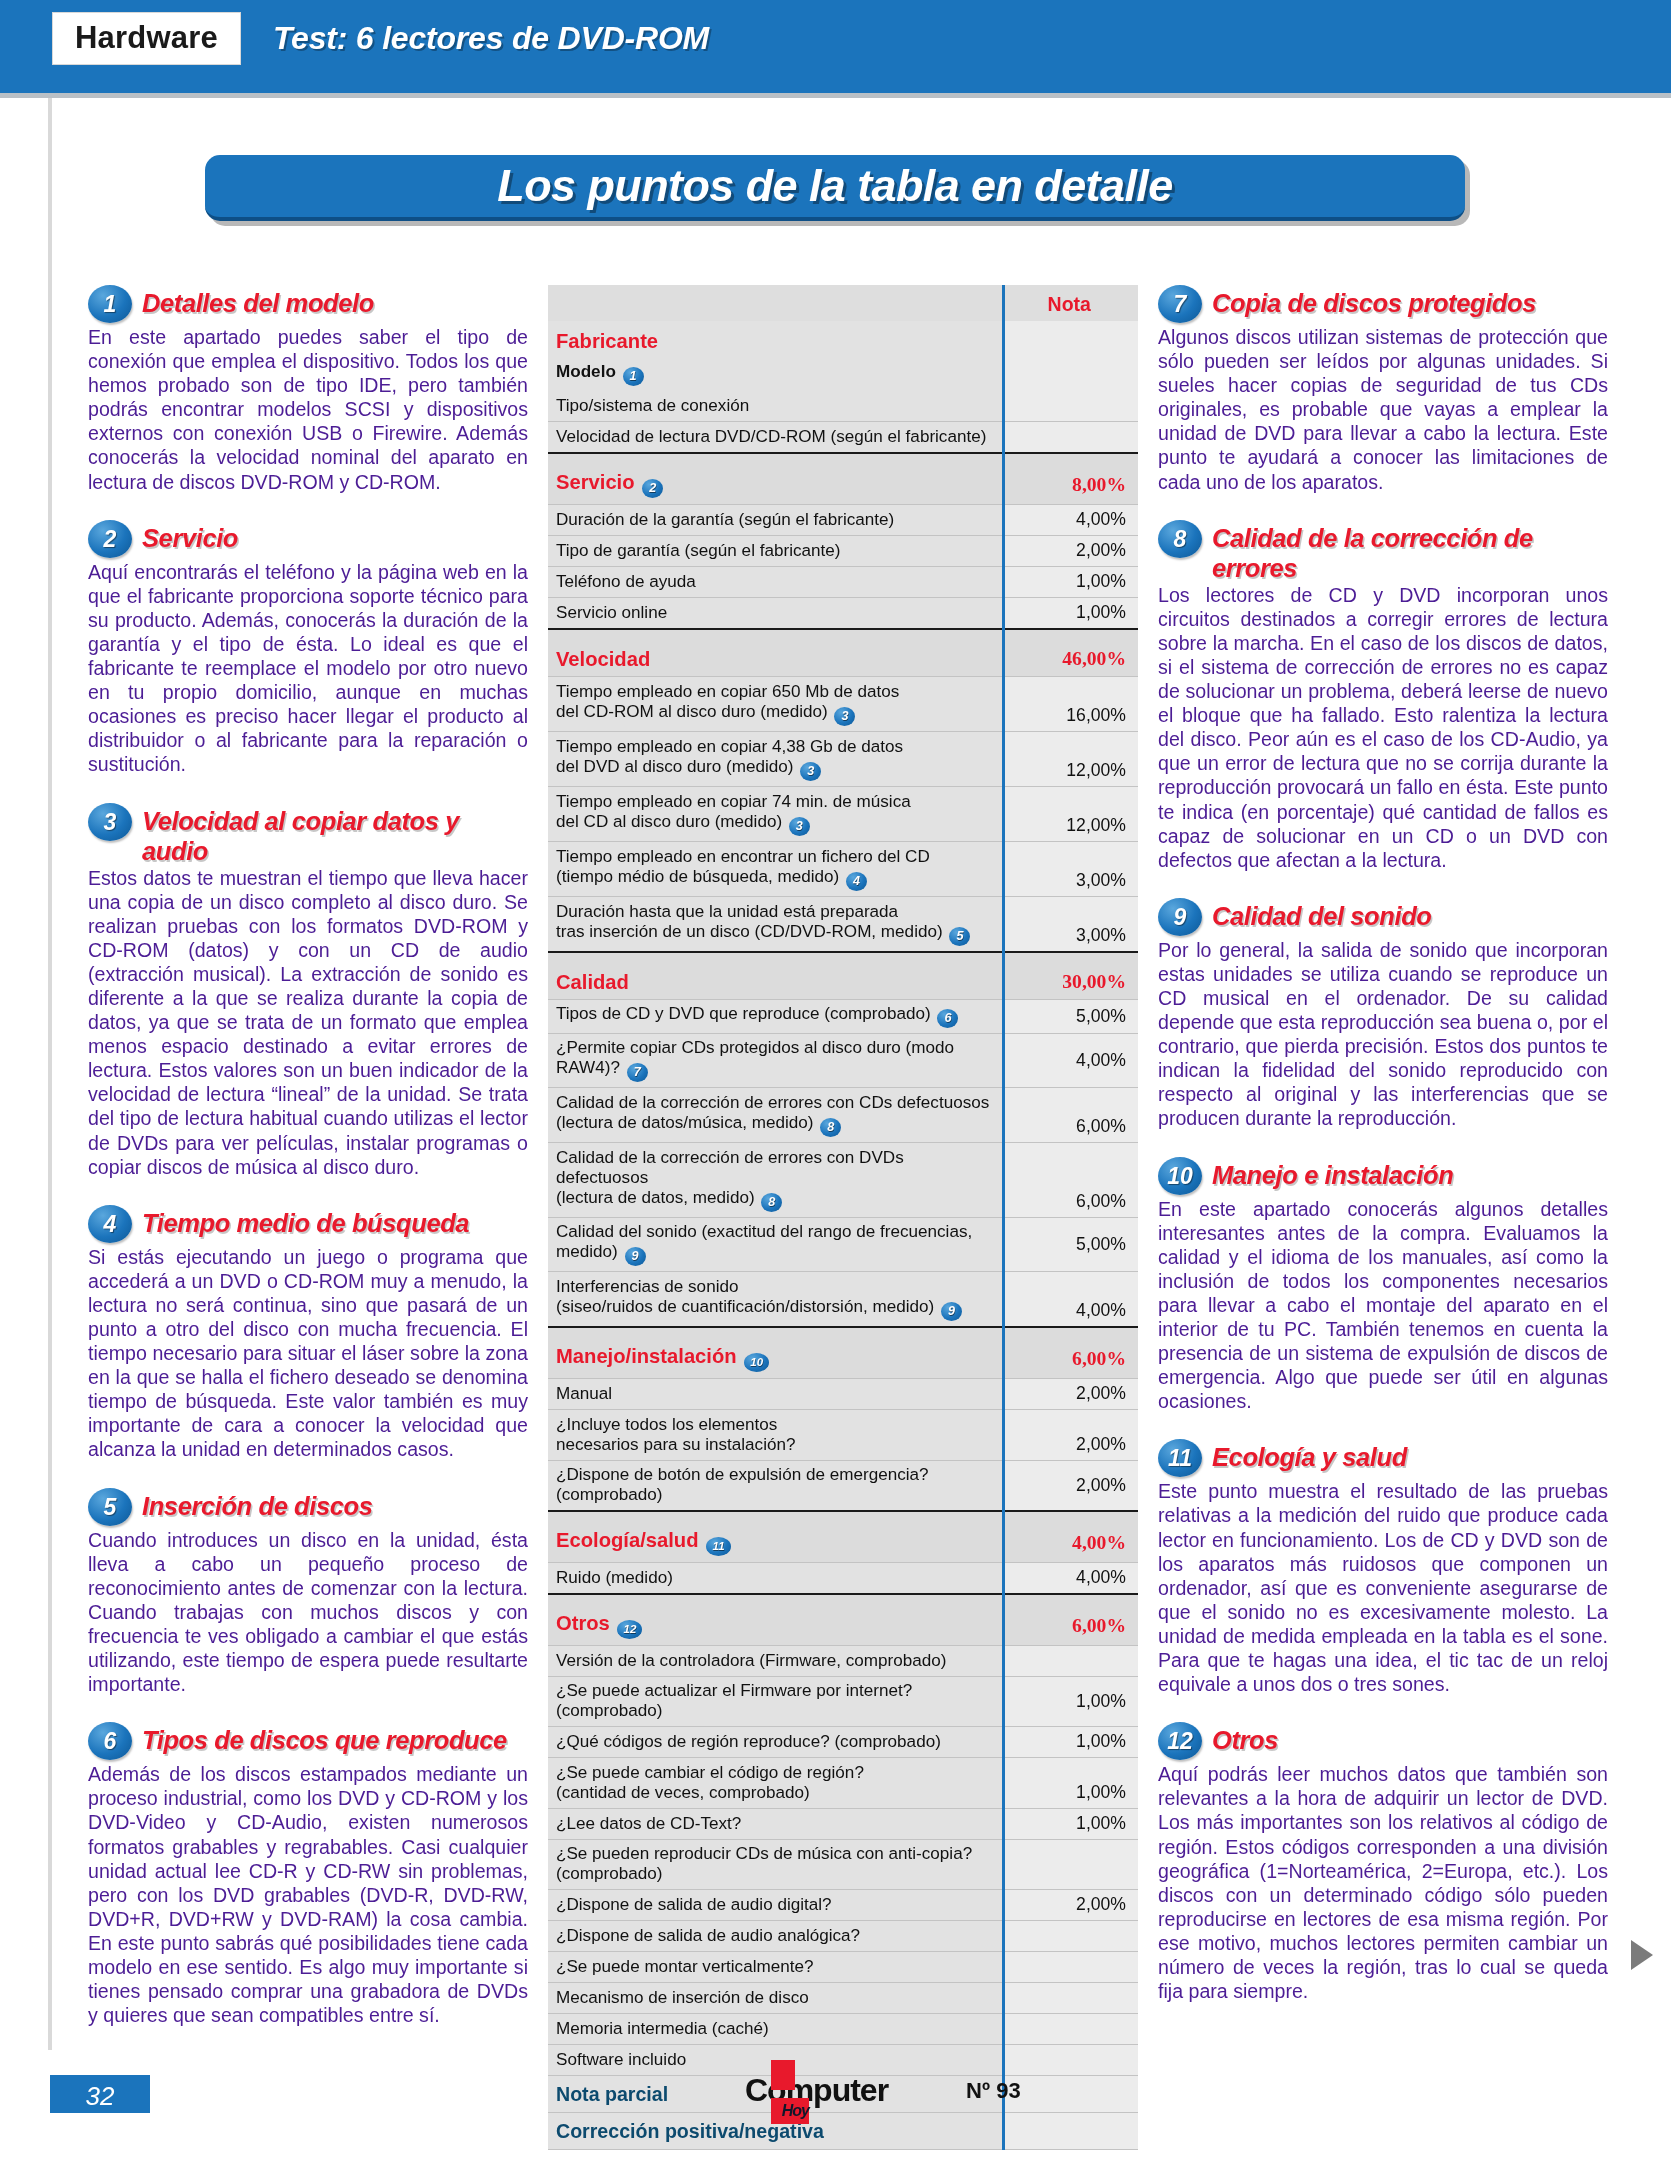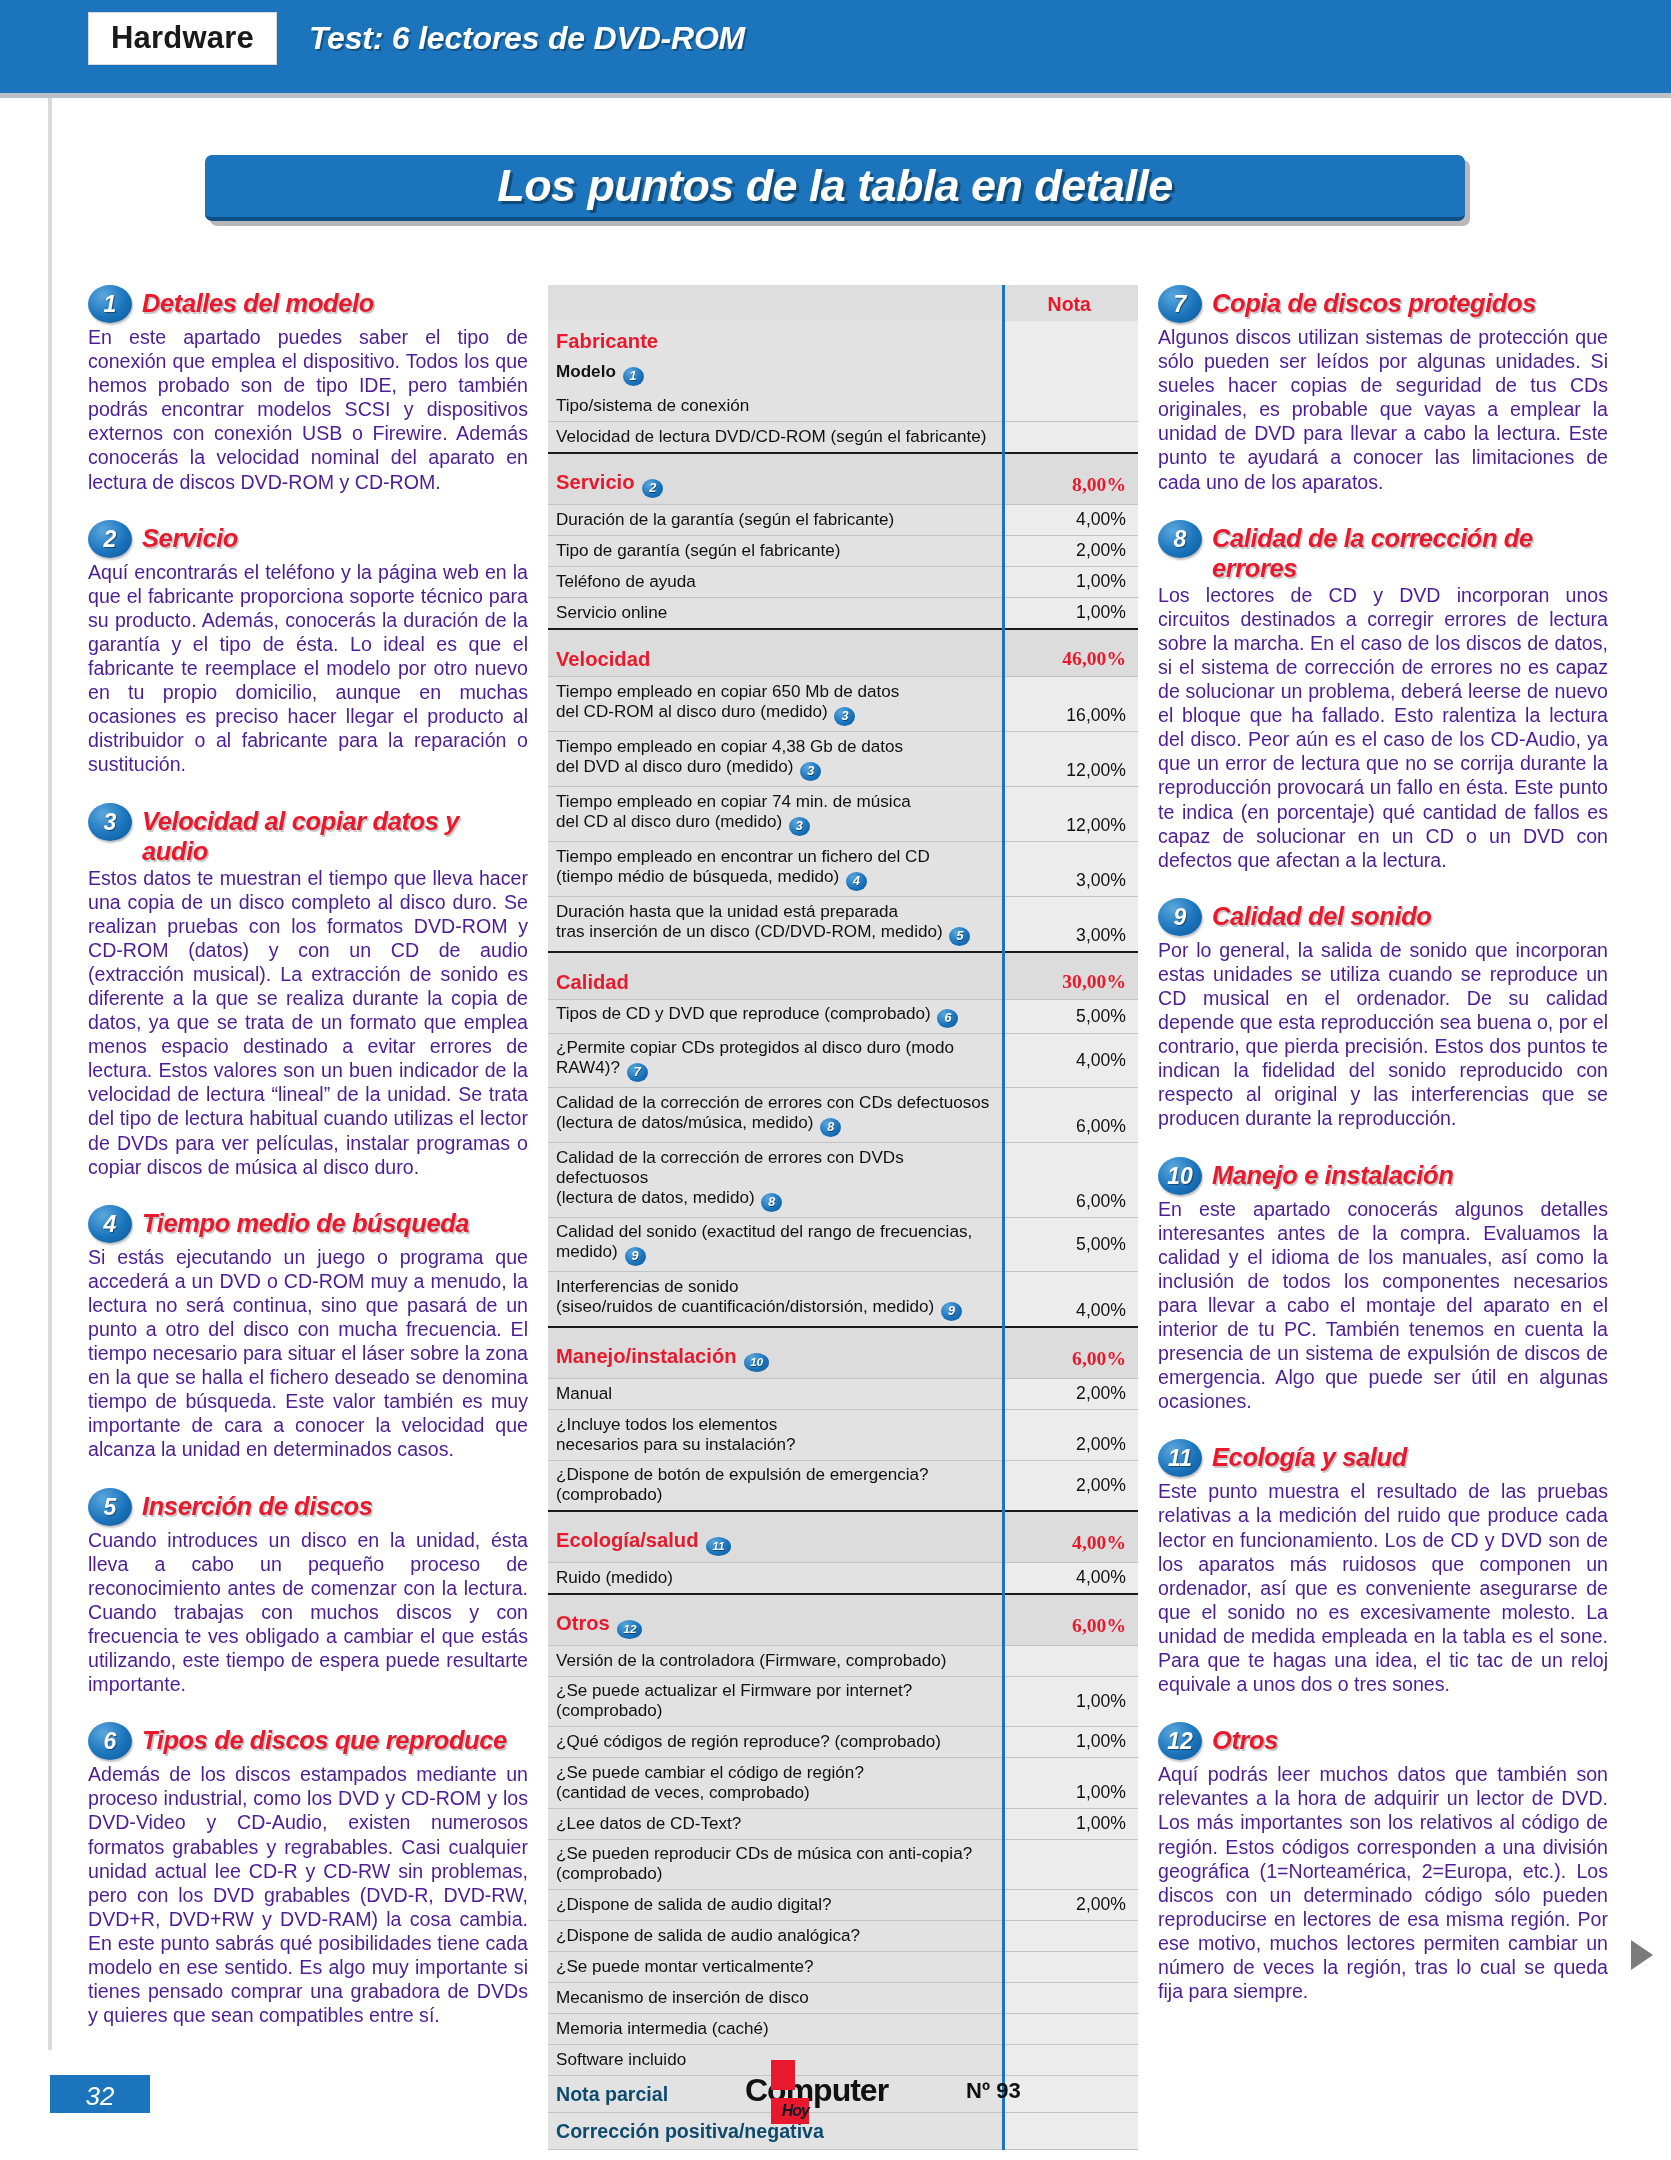--- a/index.html
+++ b/index.html
@@ -11,38 +11,38 @@
     overflow: hidden;
   }
   .page { position: relative; width: 1671px; height: 2160px; background:#fff; }
 
   
   .topbar {
     position: absolute; left: 0; top: 0; width: 1671px; height: 98px;
     background: #1b74bc;
     border-bottom: 5px solid #b9c0c6;
   }
-  .topbar-inner { display:flex; align-items:center; height: 76px; padding-left: 52px; margin-left: 36px; }
+  .topbar-inner { display:flex; align-items:center; height: 76px; padding-left: 52px; }
   .hardware-tag {
     background: #ffffff; color:#1a1a1a;
     font-weight: 700; font-size: 31px; letter-spacing: .2px;
     padding: 9px 22px 11px 22px; line-height: 1;
     border: 1px solid #d8d8d8;
   }
   .topbar-title {
     color:#ffffff; font-style: italic; font-weight: 700;
     font-size: 32px; margin-left: 32px; letter-spacing: -.2px;
     text-shadow: 2px 2px 0 rgba(0,0,0,.30);
   }
 
   
   .headline-wrap { position:absolute; left:205px; top:155px; width: 1260px; height: 66px; }
   .headline-bar {
     width: 100%; height: 66px; background:#1b74bc;
-    border-radius: 7px;
+    border-radius: 15px;
     display:flex; align-items:center; justify-content:center;
     box-shadow: 5px 5px 0 rgba(0,0,0,.28);
     border-bottom: 4px solid #0e4f86;
   }
   .headline-bar span {
     color:#fff; font-style: italic; font-weight: 700;
     font-size: 45px; letter-spacing: -.6px;
     text-shadow: 3px 3px 0 rgba(0,0,0,.35);
   }
 

